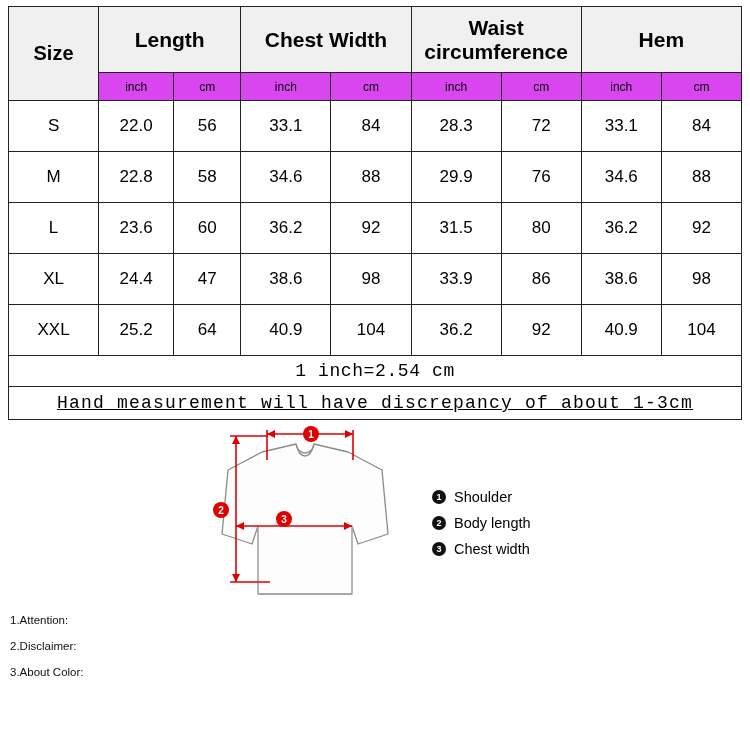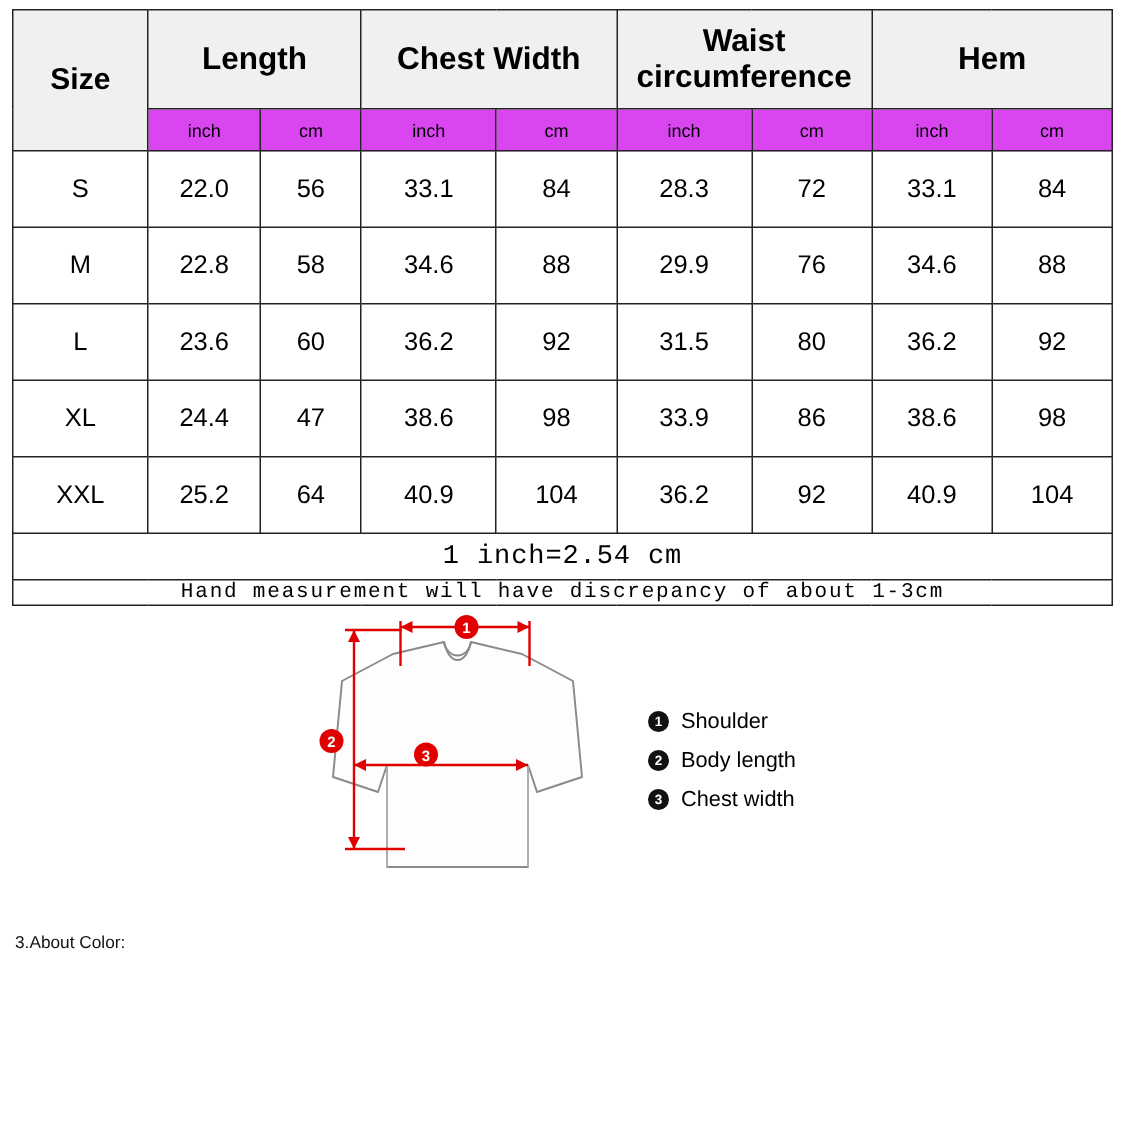--- a/index.html
+++ b/index.html
@@ -51,23 +51,24 @@
   }
   .row-cell.size-label { font-size: 17px; }
   .note-row td {
     height: 31px;
     font-family: "Liberation Mono", monospace;
     font-size: 18px;
     letter-spacing: 0.6px;
     background: #fff;
   }
   .note-row.note2 td {
-    font-size: 14px;
-    height: 17px;
+    font-size: 18px;
+    height: 33px;
     letter-spacing: 1.2px;
+    text-decoration: underline;
   }
 
   
   .diagram-area {
     position: relative;
     width: 750px;
     height: 180px;
     margin-top: 2px;
   }
   .legend {
@@ -264,22 +265,24 @@
       </div>
       <div class="item">
         <span class="bullet">3</span>
         <span>Chest width</span>
       </div>
     </div>
   </div>
 
   <div class="notes">
     <div class="blk">
+      <span class="t">1.Attention:</span>
     </div>
     <div class="blk">
+      <span class="t">2.Disclaimer:</span>
     </div>
     <div class="blk">
       <span class="t">3.About Color:</span>
 
     </div>
   </div>
 
 </div>
 
 </body></html>

